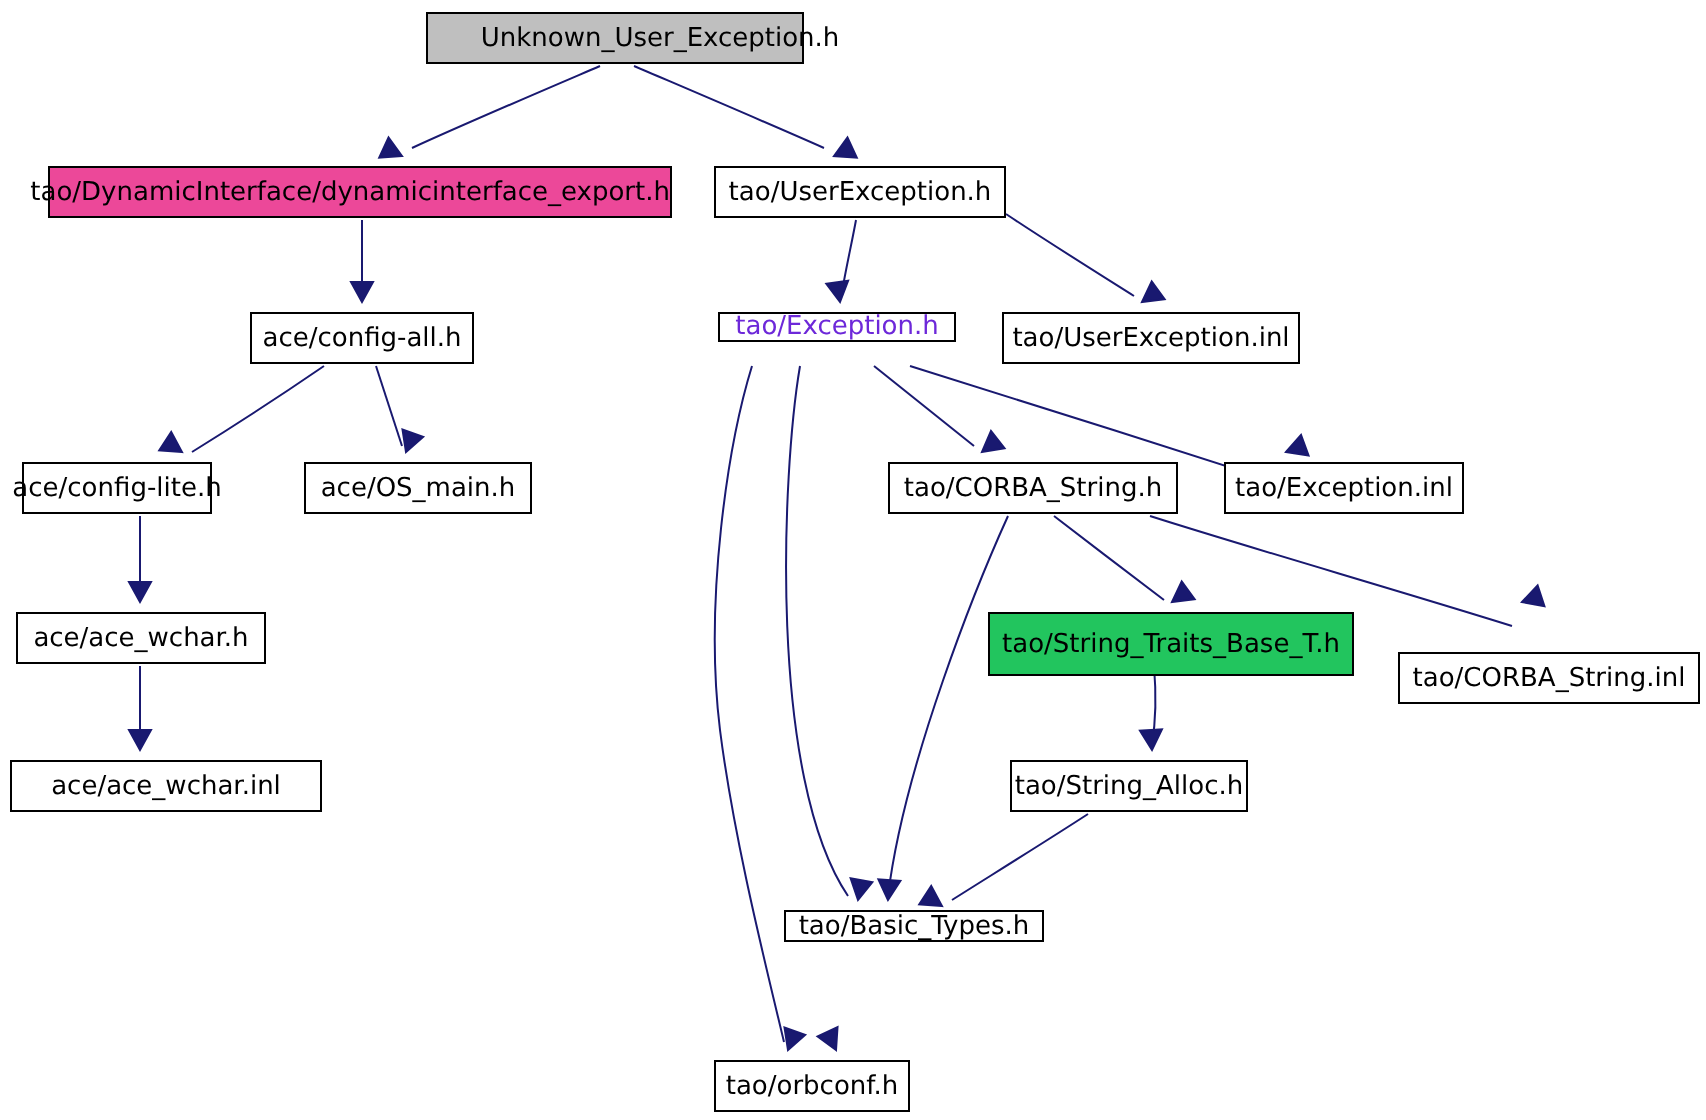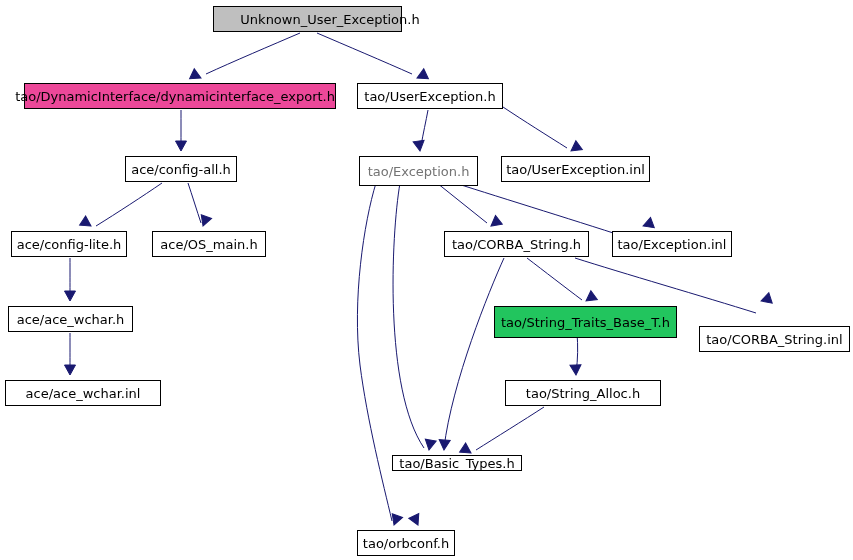--- a/index.html
+++ b/index.html
@@ -109,27 +109,27 @@
       </div>
       <div class="node-box" style="left: 24px; top: 83px; width: 312px; height: 26px; background: #ec4899; border-color: rgb(0, 0, 0); color: rgb(0, 0, 0); justify-content: flex-end;">
         <span class="node-label">tao/DynamicInterface/dynamicinterface_export.h</span>
       </div>
       <div class="node-box" style="left: 357px; top: 83px; width: 146px; height: 26px; background: rgb(255, 255, 255); border-color: rgb(0, 0, 0); color: rgb(0, 0, 0); text-align: center;">
         <span class="node-label">tao/UserException.h</span>
       </div>
       <div class="node-box" style="left: 125px; top: 156px; width: 112px; height: 26px; background: rgb(255, 255, 255); border-color: rgb(0, 0, 0); color: rgb(0, 0, 0);">
         <span class="node-label">ace/config-all.h</span>
       </div>
-      <div class="node-box" style="left: 359px; top: 156px; width: 119px; height: 30px; background: rgb(255, 255, 255); border-color: rgb(0, 0, 0); color: #737373;">
+      <div class="node-box" style="left: 359px; top: 156px; width: 119px; height: 15px; background: rgb(255, 255, 255); border-color: rgb(0, 0, 0); color: #6d28d9;">
         <span class="node-label">tao/Exception.h</span>
       </div>
       <div class="node-box" style="left: 501px; top: 156px; width: 149px; height: 26px; background: rgb(255, 255, 255); border-color: rgb(0, 0, 0); color: rgb(0, 0, 0);">
         <span class="node-label">tao/UserException.inl</span>
       </div>
-      <div class="node-box" style="left: 11px; top: 231px; width: 116px; height: 26px; background: rgb(255, 255, 255); border-color: rgb(0, 0, 0); color: rgb(0, 0, 0);">
+      <div class="node-box" style="left: 11px; top: 231px; width: 95px; height: 26px; background: rgb(255, 255, 255); border-color: rgb(0, 0, 0); color: rgb(0, 0, 0);">
         <span class="node-label">ace/config-lite.h</span>
       </div>
       <div class="node-box" style="left: 152px; top: 231px; width: 114px; height: 26px; background: rgb(255, 255, 255); border-color: rgb(0, 0, 0); color: rgb(0, 0, 0);">
         <span class="node-label">ace/OS_main.h</span>
       </div>
       <div class="node-box" style="left: 444px; top: 231px; width: 145px; height: 26px; background: rgb(255, 255, 255); border-color: rgb(0, 0, 0); color: rgb(0, 0, 0);">
         <span class="node-label">tao/CORBA_String.h</span>
       </div>
       <div class="node-box" style="left: 612px; top: 231px; width: 120px; height: 26px; background: rgb(255, 255, 255); border-color: rgb(0, 0, 0); color: rgb(0, 0, 0);">
         <span class="node-label">tao/Exception.inl</span>
@@ -139,21 +139,21 @@
       </div>
       <div class="node-box" style="left: 494px; top: 306px; width: 183px; height: 32px; background: #22c55e; border-color: rgb(0, 0, 0); color: rgb(0, 0, 0);">
         <span class="node-label">tao/String_Traits_Base_T.h</span>
       </div>
       <div class="node-box" style="left: 699px; top: 306px; width: 151px; height: 26px; background: rgb(255, 255, 255); border-color: rgb(0, 0, 0); color: rgb(0, 0, 0); margin-top: 20px;">
         <span class="node-label">tao/CORBA_String.inl</span>
       </div>
       <div class="node-box" style="left: 5px; top: 380px; width: 156px; height: 26px; background: rgb(255, 255, 255); border-color: rgb(0, 0, 0); color: rgb(0, 0, 0);">
         <span class="node-label">ace/ace_wchar.inl</span>
       </div>
-      <div class="node-box" style="left: 505px; top: 380px; width: 156px; height: 26px; background: rgb(255, 255, 255); border-color: rgb(0, 0, 0); color: rgb(0, 0, 0);">
+      <div class="node-box" style="left: 505px; top: 380px; width: 119px; height: 26px; background: rgb(255, 255, 255); border-color: rgb(0, 0, 0); color: rgb(0, 0, 0);">
         <span class="node-label">tao/String_Alloc.h</span>
       </div>
       <div class="node-box" style="left: 392px; top: 455px; width: 130px; height: 16px; background: rgb(255, 255, 255); border-color: rgb(0, 0, 0); color: rgb(0, 0, 0);">
         <span class="node-label">tao/Basic_Types.h</span>
       </div>
       <div class="node-box" style="left: 357px; top: 530px; width: 98px; height: 26px; background: rgb(255, 255, 255); border-color: rgb(0, 0, 0); color: rgb(0, 0, 0);">
         <span class="node-label">tao/orbconf.h</span>
       </div>
     </div>
 </div>

